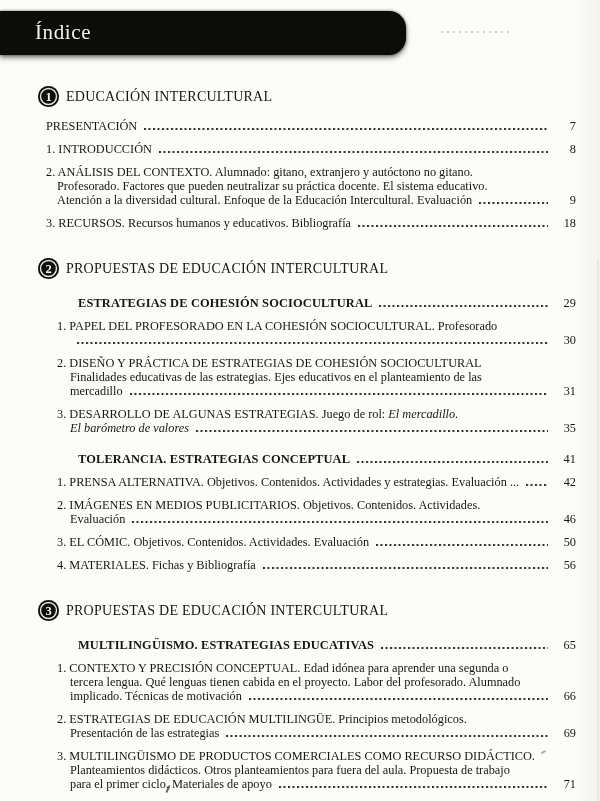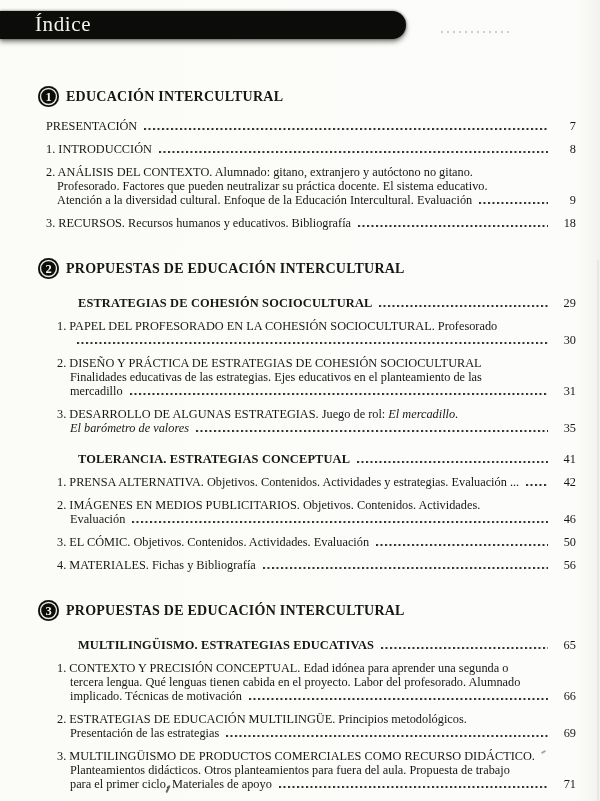--- a/index.html
+++ b/index.html
@@ -4,41 +4,41 @@
 <style>
   html,body{margin:0;padding:0;}
   body{
     width:600px;height:801px;position:relative;overflow:hidden;
     background:linear-gradient(90deg,#fbfbf8 0%, #fcfcfa 96%, #f2f2ee 100%);
     font-family:"Liberation Serif","DejaVu Serif",serif;
     color:#171614;
   }
   
   .title-bar{
-    position:absolute;top:11px;left:0;width:406px;height:28px;
+    position:absolute;top:11px;left:0;width:406px;height:44px;
     background:#0c0c0b;border-radius:0 17px 17px 0;
     box-shadow:0 3px 5px rgba(25,25,22,.5), 0 0 3px rgba(0,0,0,.55);
     display:flex;align-items:center;
   }
   .title-bar .title{
     color:#f4f3ec;font-size:21px;letter-spacing:.6px;padding-left:35px;padding-bottom:2px;
   }
   
   .toc{position:absolute;top:86px;left:38px;width:538px;font-size:12.3px;line-height:14px;}
   .section{margin-top:28px;}
   .section:first-child{margin-top:0;}
   .section-head{display:flex;align-items:center;gap:7px;margin-bottom:12px;}
   .badge{
     width:21px;height:21px;border-radius:50%;flex:0 0 auto;
     background:#0d0d0c;color:#f6f6f1;
     display:flex;align-items:center;justify-content:center;
     font-weight:bold;font-size:12.5px;
     box-shadow:inset 0 0 0 1.8px #0d0d0c, inset 0 0 0 3.2px rgba(250,250,246,.92);
   }
-  .section-title{font-weight:bold;font-size:14px;letter-spacing:.25px;}
+  .section-title{font-weight:normal;font-size:14px;letter-spacing:.25px;}
   .entry{margin-top:9px;}
   .entry.sub{font-weight:bold;margin-top:17px;font-size:12.4px;letter-spacing:.15px;}
   .entry.ind0{padding-left:19px;}
   .entry.ind0 .first{margin-left:-11px;}
   .entry.ind1{padding-left:32px;}
   .entry.ind1 .first{margin-left:-13px;}
   .entry.sub{padding-left:8px;margin-left:32px;}
   .line{white-space:nowrap;}
   .row{display:flex;align-items:flex-start;white-space:nowrap;}
   .row .txt{flex:0 0 auto;}

